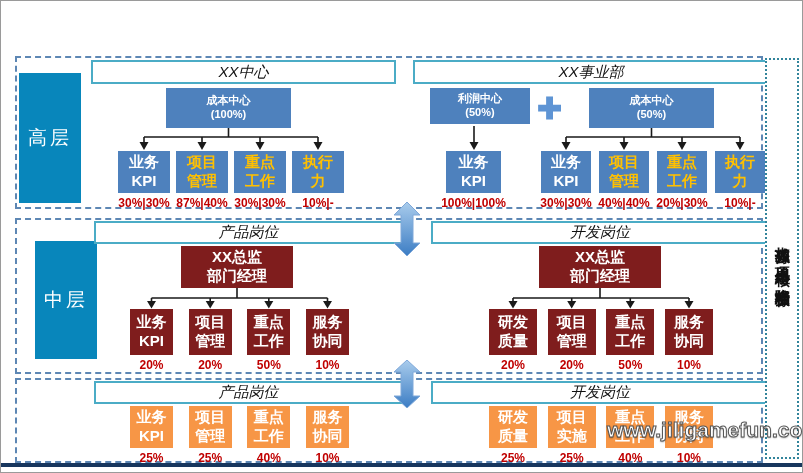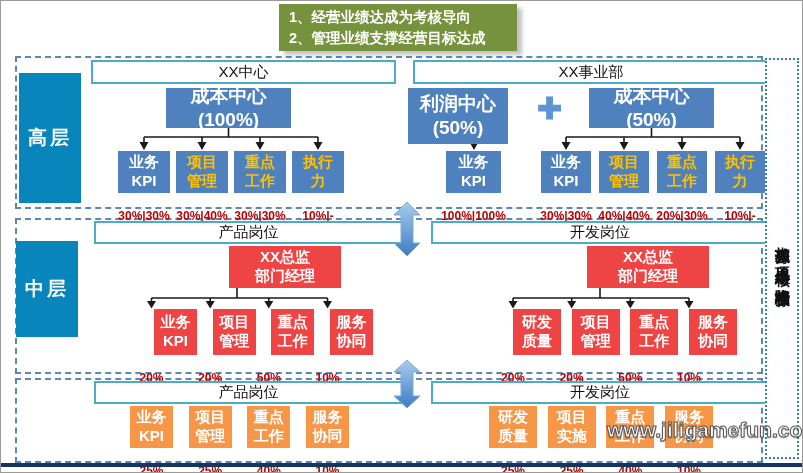--- a/index.html
+++ b/index.html
@@ -3,46 +3,46 @@
 <meta charset="utf-8">
 <style>
   html,body{margin:0;padding:0;background:#fff;}
   .canvas{position:relative;width:803px;height:473px;background:#fff;border:1px solid #9a9a9a;
     box-sizing:border-box;font-family:"Liberation Sans",sans-serif;overflow:hidden;}
   .sect{position:absolute;border:2px dashed #5d87b4;box-sizing:border-box;z-index:0;background:transparent;}
   .connectors{position:absolute;left:0;top:0;z-index:1;pointer-events:none;}
   .banner{position:absolute;left:278px;top:3px;width:238px;height:47px;background:#76923C;color:#fff;
     font-weight:bold;font-size:14.5px;line-height:1.45;padding:3px 10px;box-sizing:border-box;
     white-space:pre-line;z-index:4;box-shadow:5px 4px 4px rgba(120,120,120,.45);}
-  .sideLabel{position:absolute;background:#0886BB;color:#fff;font-weight:bold;font-size:19px;
+  .sideLabel{position:absolute;background:#0886BB;color:#fff;font-weight:normal;font-size:19px;
     display:flex;align-items:center;justify-content:center;letter-spacing:3px;z-index:2;}
   .hdr{position:absolute;background:#fff;border:2px solid #4BACC6;display:flex;align-items:center;
-    justify-content:center;font-size:15px;color:#111;box-sizing:border-box;z-index:2;}
-  .pbox{position:absolute;color:#fff;font-weight:bold;font-size:19px;display:flex;align-items:center;
+    justify-content:center;font-size:15px;color:#111;box-sizing:border-box;z-index:2;font-style:italic;}
+  .pbox{position:absolute;color:#fff;font-weight:bold;font-size:11px;display:flex;align-items:center;
     justify-content:center;text-align:center;white-space:pre-line;line-height:1.25;z-index:2;}
   .blue{background:#4E81BD;}
-  .purple{background:#ef4444;margin-left:48px;}
+  .purple{background:#7f1d1d;}
   .orange{background:#F79646;}
   .plus{position:absolute;color:#5E94D4;font-weight:bold;font-size:30px;z-index:2;line-height:1;}
   .kgroup{position:absolute;display:flex;z-index:2;}
   .sb{justify-content:space-between;}
   .g6{gap:6px;}
   .g8{gap:8px;}
   .kcol{display:flex;flex-direction:column;align-items:center;}
   .w52 .kcol{width:52px;}
   .w50 .kcol{width:50px;}
   .w43 .kcol{width:43px;}
   .w48 .kcol{width:48px;}
   .w55 .kcol{width:55px;}
   .kbox{width:100%;display:flex;align-items:center;justify-content:center;text-align:center;
     white-space:pre-line;font-weight:bold;font-size:15px;line-height:1.25;color:#fff;box-sizing:border-box;}
   .h42 .kbox{height:42px;}
   .h46 .kbox{height:46px;}
   .gold{color:#FFC000;}
-  .pct{margin-top:16px;font-weight:bold;font-size:12px;color:#C00000;white-space:nowrap;}
+  .pct{margin-top:3px;font-weight:bold;font-size:12px;color:#C00000;white-space:nowrap;}
   .note{position:absolute;background:#fff;display:flex;align-items:center;justify-content:center;
     text-align:center;white-space:pre-line;font-weight:bold;color:#00B050;font-size:15px;
     box-sizing:border-box;z-index:3;}
   .midNote{border:2px dashed #C3D69B;line-height:1.6;}
   .baseNote{border:2px dashed #92D050;line-height:1.5;}
   .dblArrow{position:absolute;z-index:6;}
   .strip{position:absolute;left:764px;top:57px;width:34px;height:401px;border:2px dotted #31849B;
     box-sizing:border-box;display:flex;align-items:center;justify-content:center;z-index:2;
     writing-mode:vertical-rl;text-orientation:upright;font-weight:bold;font-size:15px;color:#111;
     letter-spacing:1px;background:#fff;}
@@ -81,47 +81,45 @@
       <polygon points="204.7,300 213.7,300 209.2,307.5"></polygon>
       <polygon points="263.3,300 272.3,300 267.8,307.5"></polygon>
       <polygon points="322,300 331,300 326.5,307.5"></polygon>
       <polygon points="507.5,300 516.5,300 512,307.5"></polygon>
       <polygon points="566.2,300 575.2,300 570.7,307.5"></polygon>
       <polygon points="624.8,300 633.8,300 629.3,307.5"></polygon>
       <polygon points="683.5,300 692.5,300 688,307.5"></polygon>
     </g>
   </svg>
 
-  <div class="banner">1、经营业绩达成为考核导向
-2、管理业绩支撑经营目标达成</div>
 
   <div class="sideLabel" style="left:18px;top:72px;width:62px;height:130px;">高层</div>
-  <div class="sideLabel" style="left:15px;top:240px;width:62px;height:96px;">中层</div>
+  <div class="sideLabel" style="left:34px;top:240px;width:62px;height:118px;">中层</div>
 
   <div class="hdr" style="left:90px;top:59px;width:305px;height:24px;">XX中心</div>
   <div class="hdr" style="left:412px;top:59px;width:356px;height:24px;">XX事业部</div>
 
   <div class="pbox blue" style="left:165px;top:87px;width:125px;height:40px;">成本中心
 (100%)</div>
-  <div class="pbox blue" style="left:407px;top:87px;width:100px;height:56px;">利润中心
+  <div class="pbox blue" style="left:429px;top:87px;width:100px;height:36px;">利润中心
 (50%)</div>
   <span class="plus" style="left:536px;top:93px;">✚</span>
   <div class="pbox blue" style="left:588px;top:87px;width:125px;height:40px;">成本中心
 (50%)</div>
 
   <div class="kgroup g6 w52 h42" style="left:117px;top:150px;width:226px;">
     <div class="kcol">
       <div class="kbox blue">业务
 KPI</div>
       <div class="pct">30%|30%</div>
     </div>
     <div class="kcol">
       <div class="kbox blue gold">项目
 管理</div>
-      <div class="pct">30%|40%</div>
+      <div class="pct">87%|40%</div>
     </div>
     <div class="kcol">
       <div class="kbox blue gold">重点
 工作</div>
       <div class="pct">30%|30%</div>
     </div>
     <div class="kcol">
       <div class="kbox blue gold">执行
 力</div>
       <div class="pct">10%|-</div>

